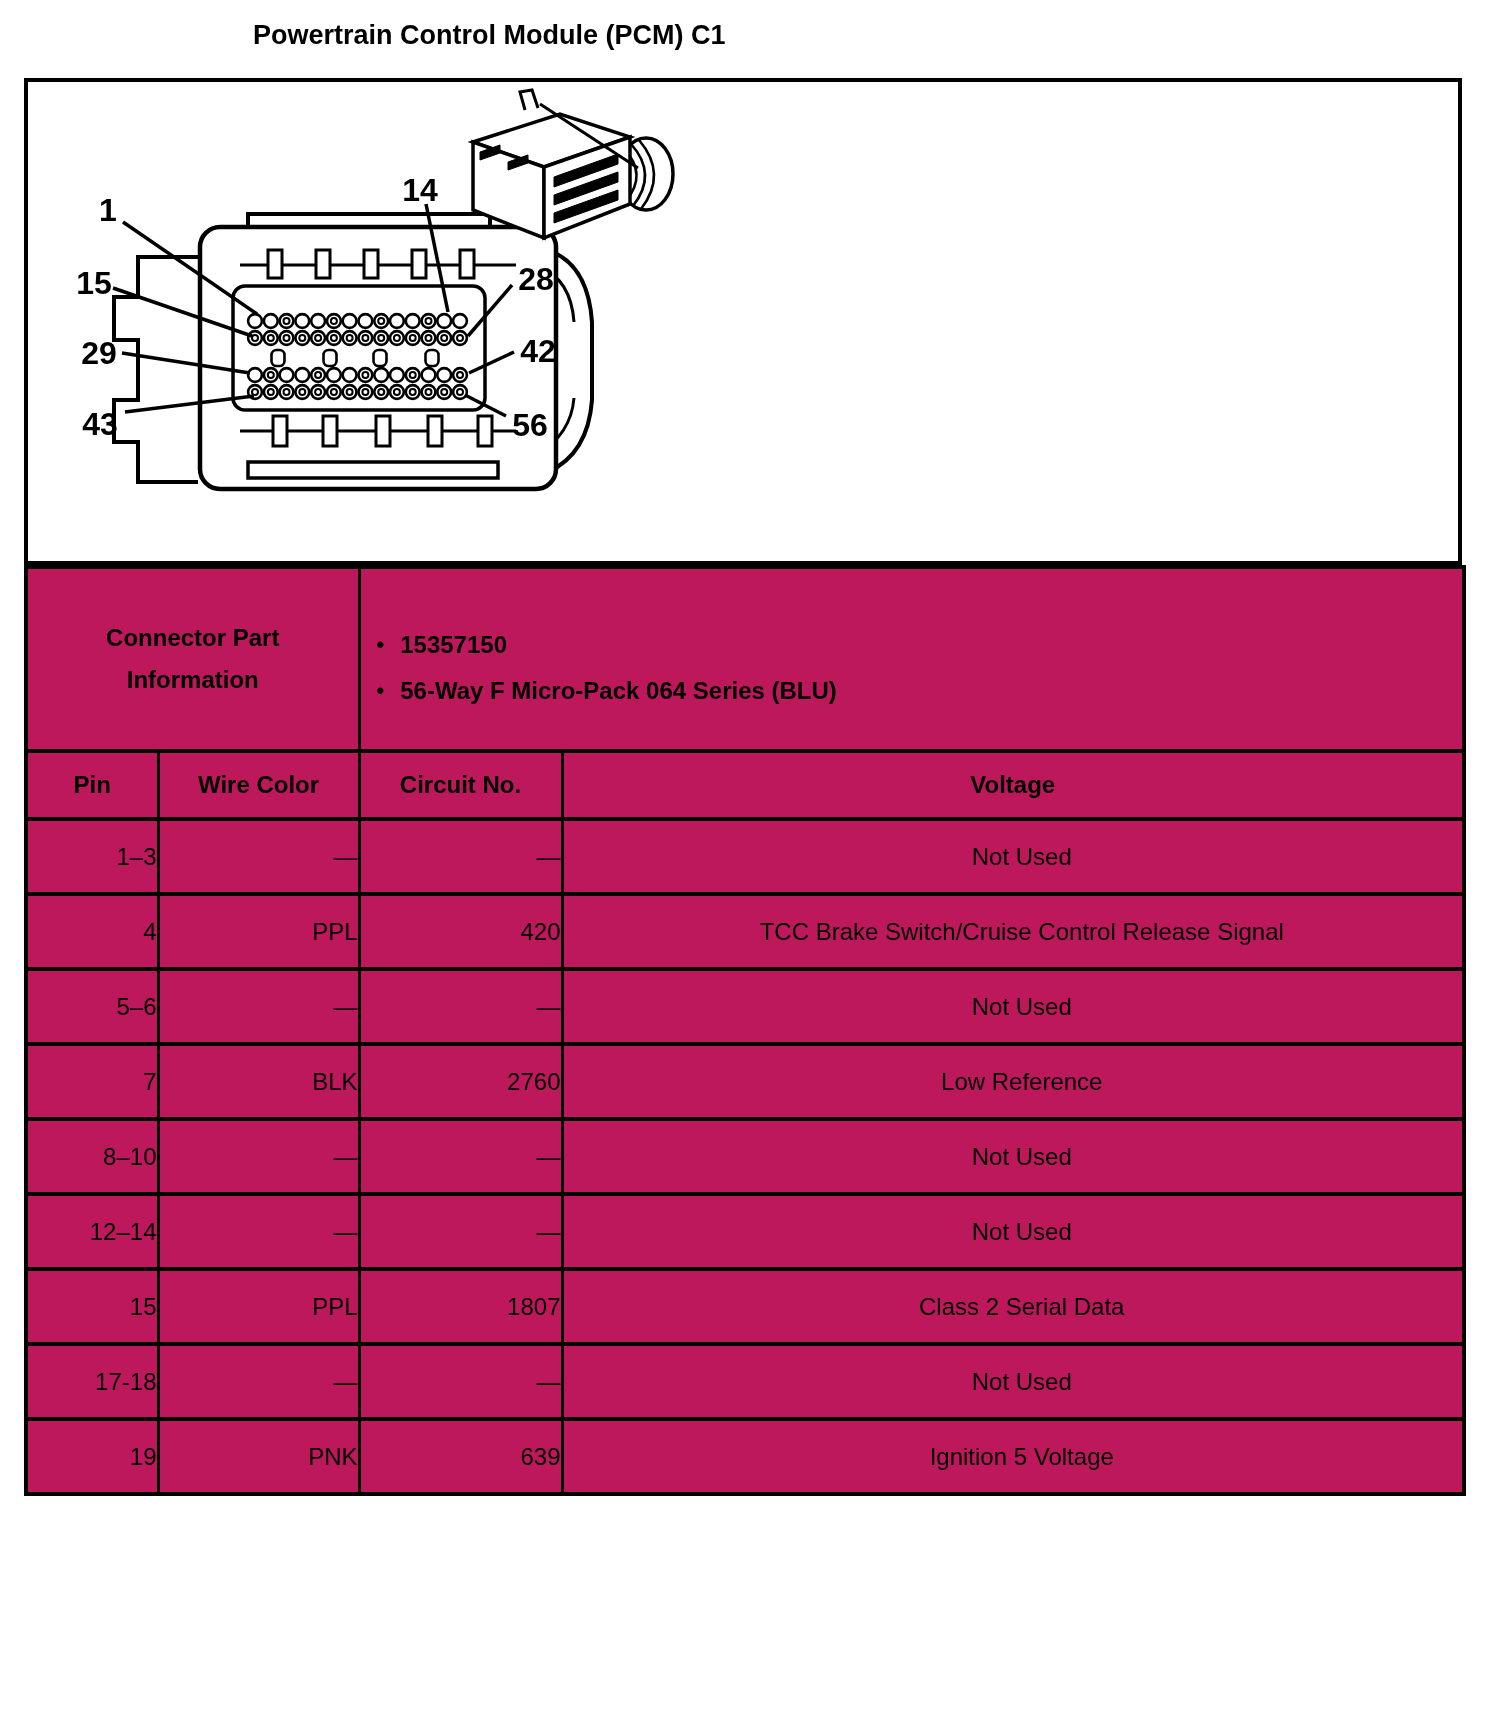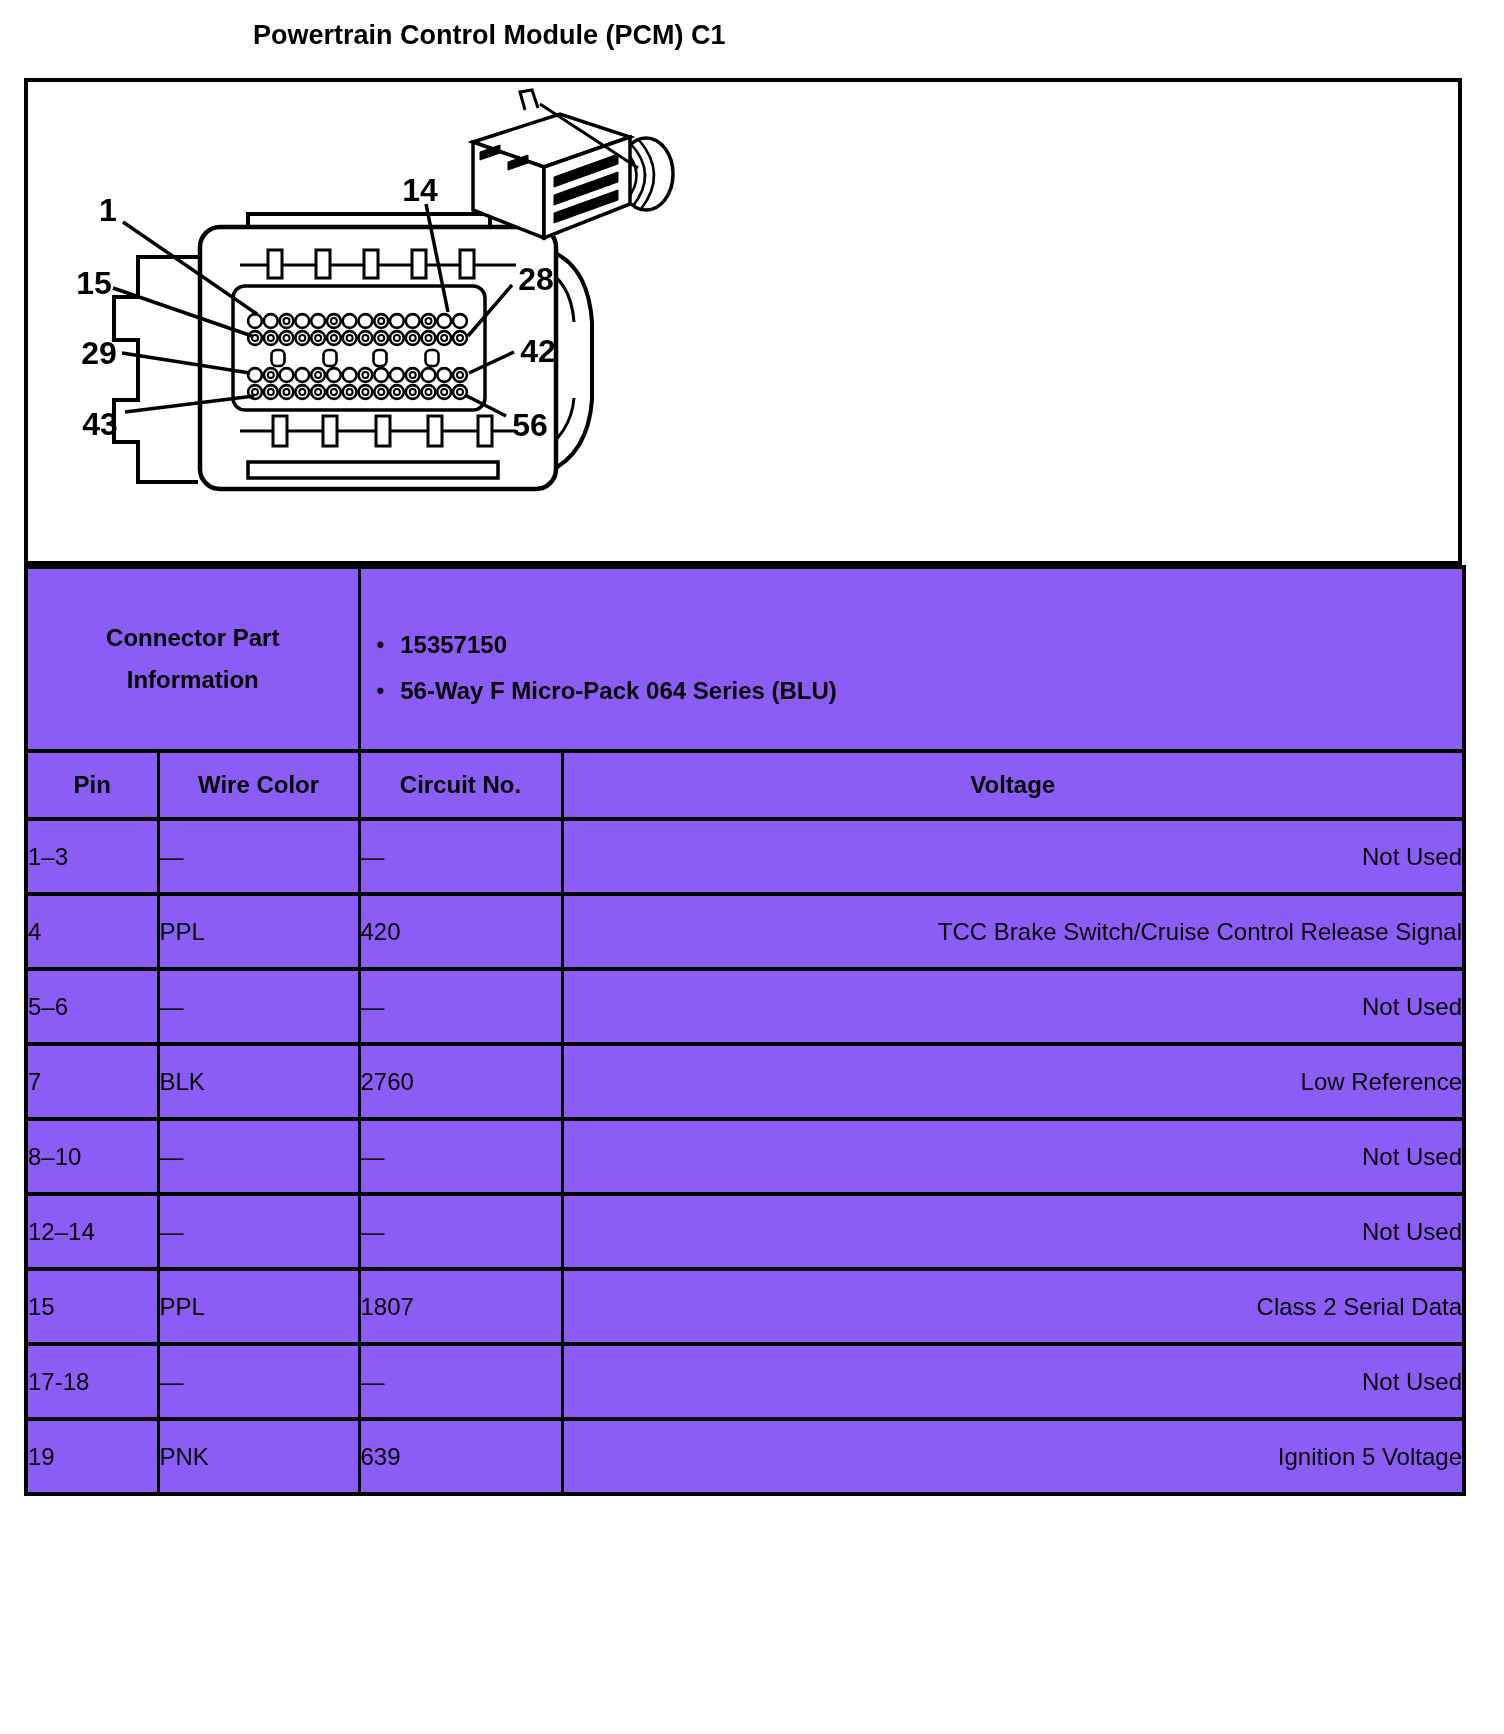--- a/index.html
+++ b/index.html
@@ -5,32 +5,32 @@
   html,body{margin:0;padding:0;background:#fff;}
   body{width:1504px;height:1734px;position:relative;font-family:"Liberation Sans",sans-serif;color:#000;}
   .page{position:relative;width:1504px;height:1734px;background:#fff;overflow:hidden;}
 
   .doc-title{position:absolute;left:253px;top:20px;font-size:27px;font-weight:bold;white-space:nowrap;}
 
   .diagram-box{position:absolute;left:24px;top:78px;width:1430px;height:479px;border:4px solid #000;background:#fff;}
   .diagram-box svg{display:block;width:100%;height:100%;}
 
   .pinout-table{position:absolute;left:24px;top:565px;width:1442px;border-collapse:collapse;table-layout:fixed;background:#fff;}
-  .pinout-table td,.pinout-table th{border-left:3px solid #000;border-right:3px solid #000;border-top:4px solid #000;border-bottom:4px solid #000;background:#8b5cf6;font-size:24px;vertical-align:middle;padding:0;}
+  .pinout-table td,.pinout-table th{border-left:3px solid #000;border-right:3px solid #000;border-top:4px solid #000;border-bottom:4px solid #000;background:#be185d;font-size:24px;vertical-align:middle;padding:0;}
   .pinout-table{border:4px solid #000;}
   .part-info-cell{height:180px;text-align:center;}
   .part-info-label{font-weight:bold;max-width:215px;margin:0 auto;line-height:1.75;font-size:24px;}
   .part-info-bullets{vertical-align:top;}
   .bullets-wrap{padding:18px 0 0 16px;display:flex;flex-direction:column;gap:16px;}
   .bullet-item{display:flex;gap:16px;font-weight:bold;font-size:24px;line-height:30px;align-items:flex-start;}
   .bullet-dot{font-size:22px;line-height:30px;}
   .header-row th{height:64px;font-weight:bold;}
   .data-row td{height:71px;}
-  .c-center{text-align:left;}
-  .c-func{text-align:right;padding-left:18px !important;}
+  .c-center{text-align:right;}
+  .c-func{text-align:center;padding-left:18px !important;}
 
   
   .ln{stroke:#000;fill:none;}
   .shape{stroke:#000;fill:#fff;}
   .dark{stroke:#000;fill:#000;}
   .lbl{font-family:"Liberation Sans",sans-serif;font-weight:bold;font-size:32px;fill:#000;text-anchor:middle;}
 </style>
 </head>
 <body>
 

